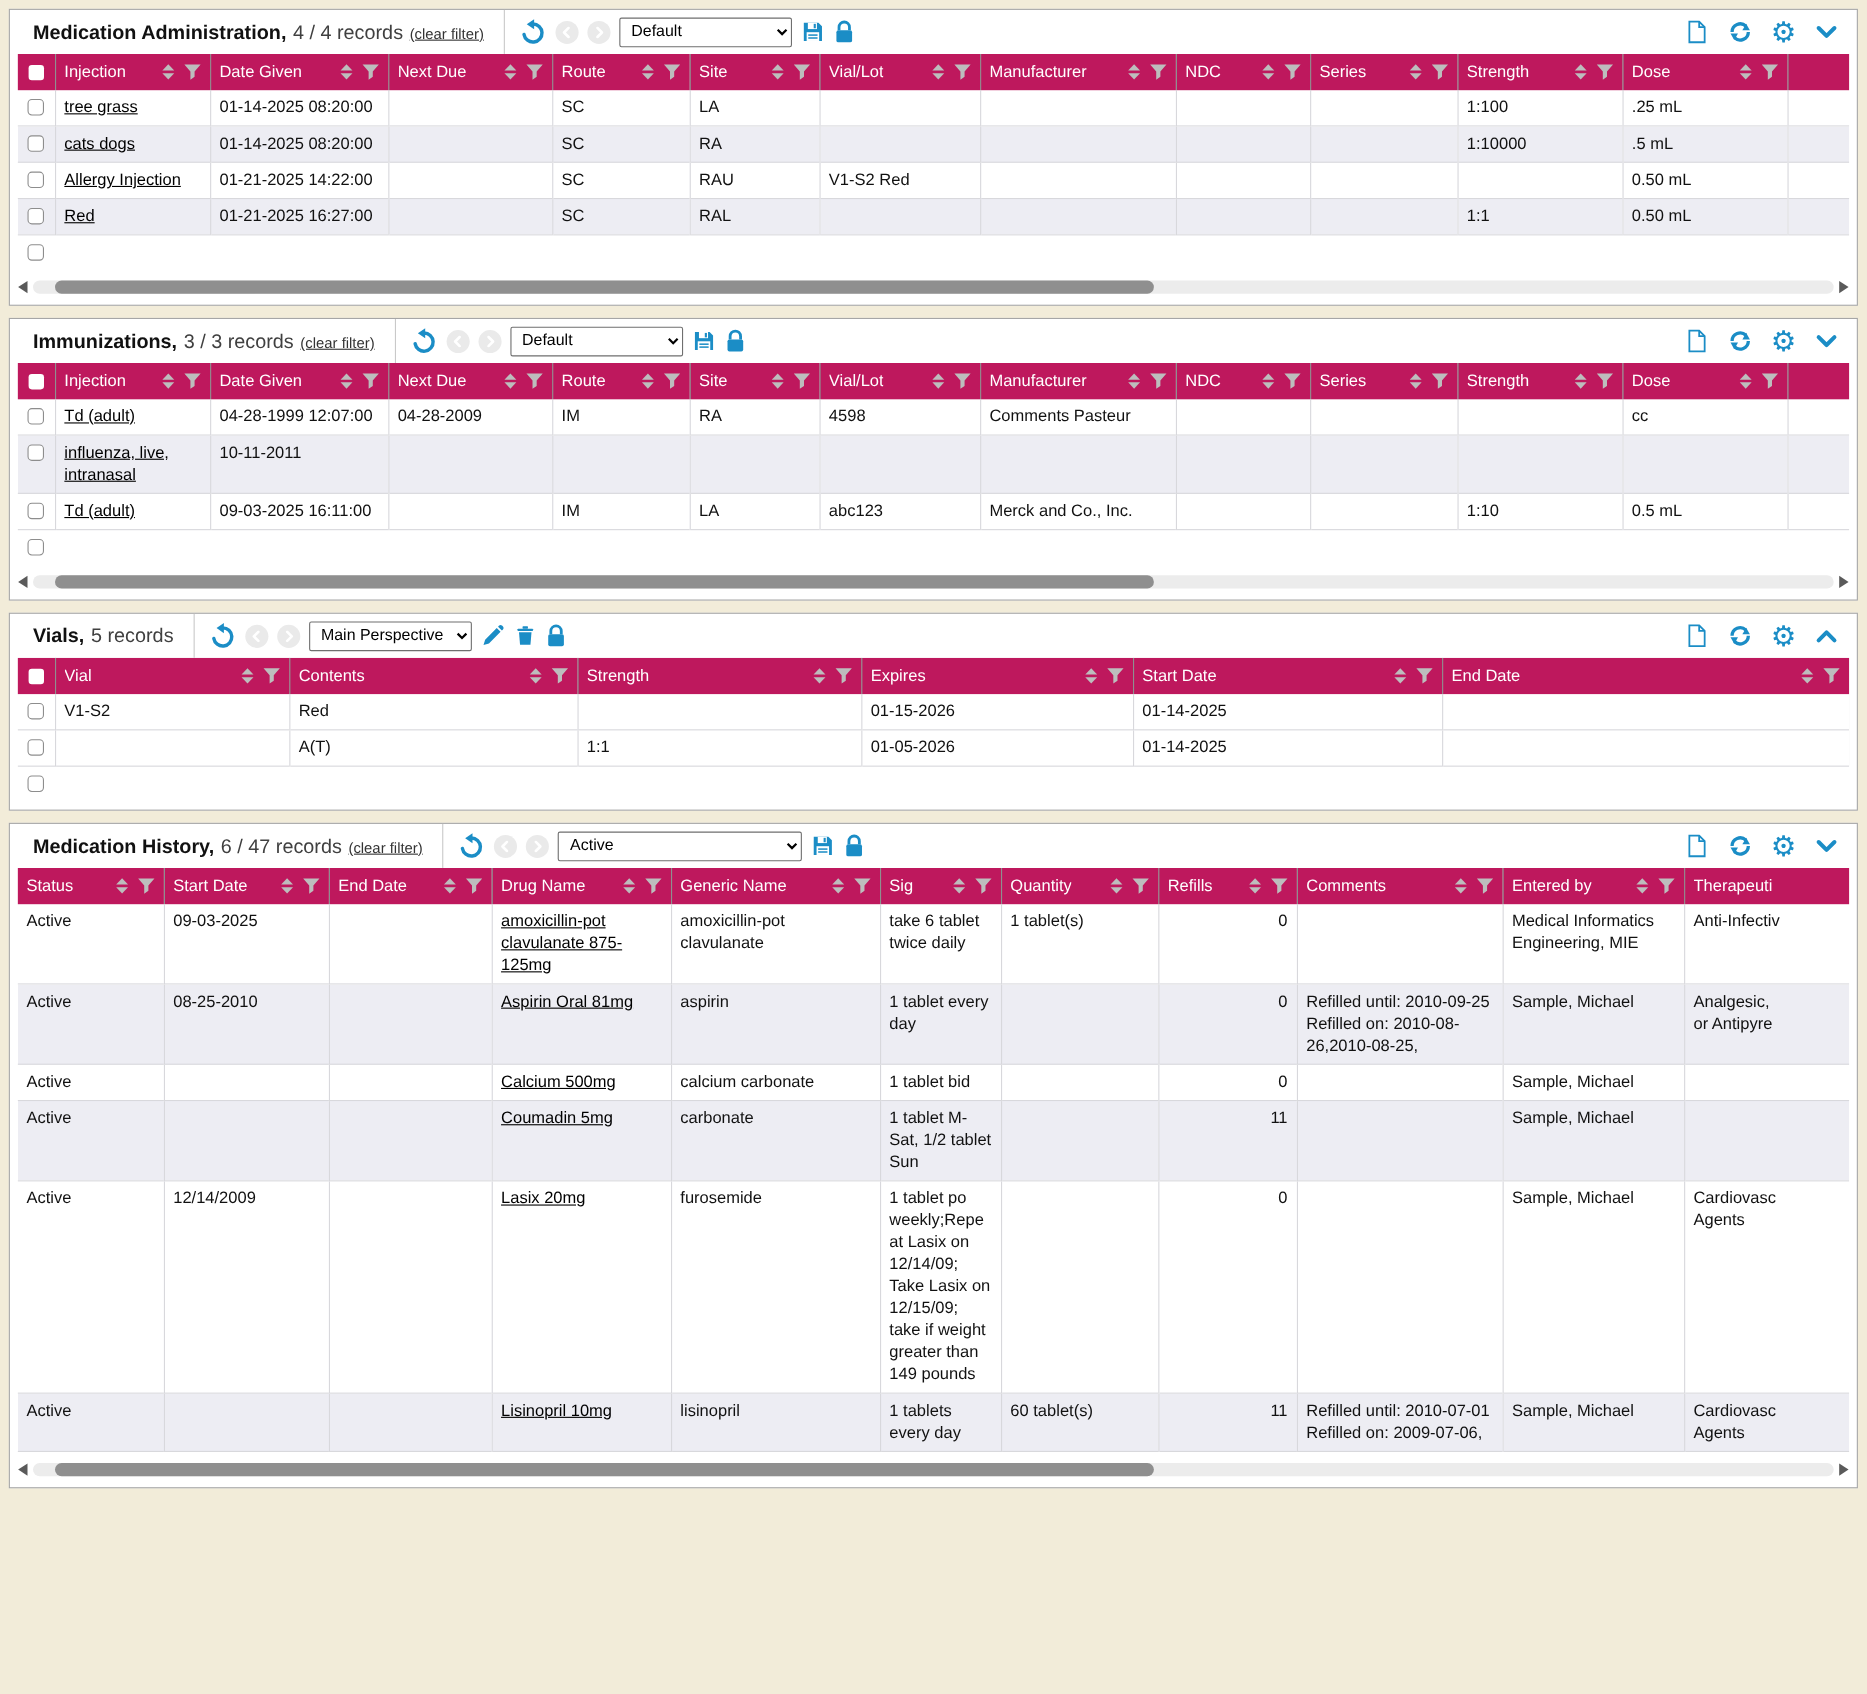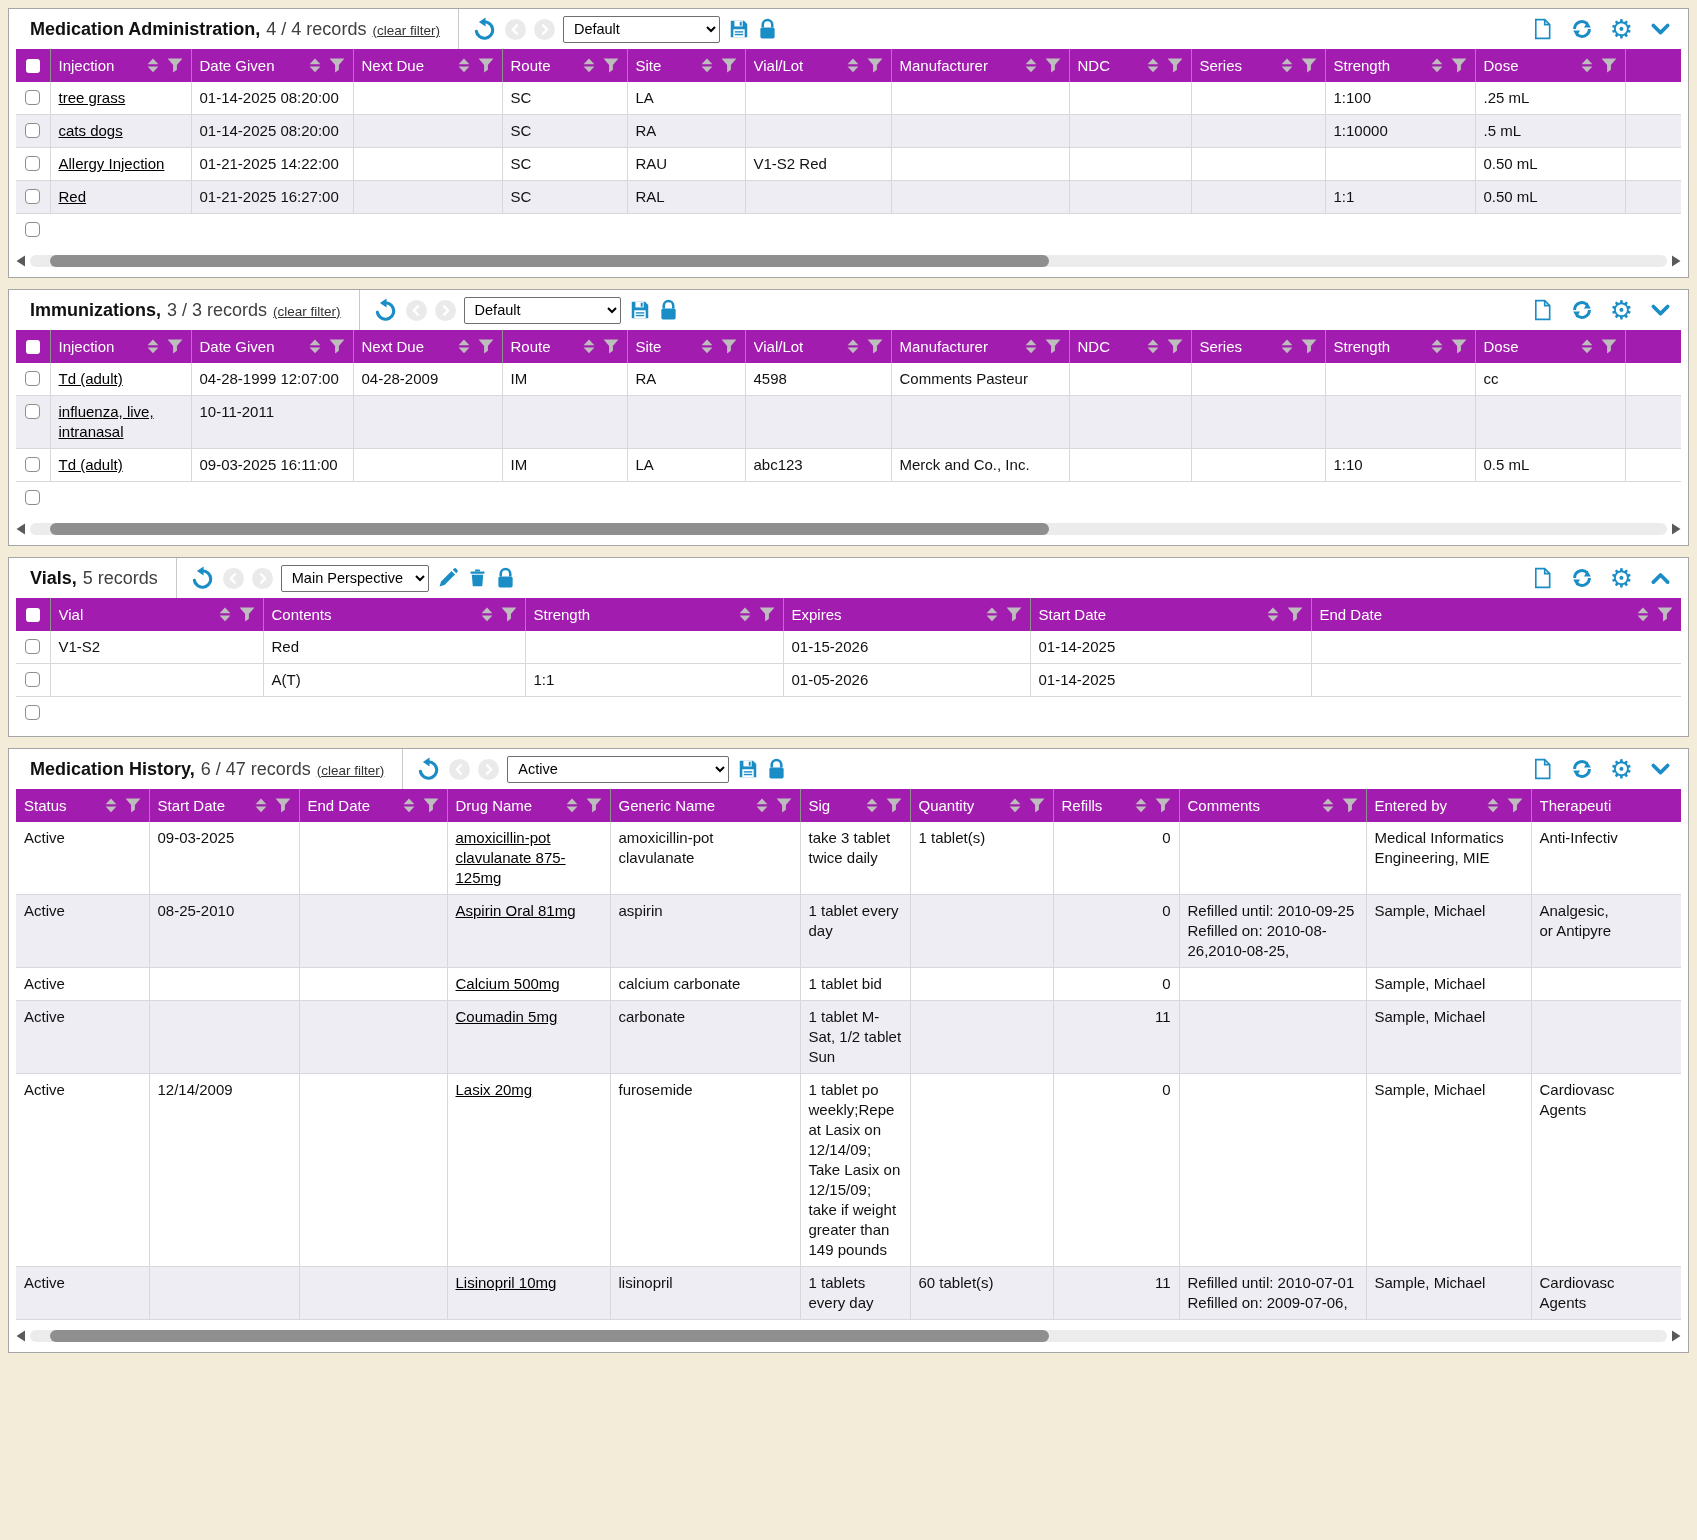--- a/index.html
+++ b/index.html
@@ -19,21 +19,21 @@
   .ptoolbar{display:flex;align-items:center;gap:8px;padding-left:13px;}
   .tbtn{color:#1b8dc6;display:inline-flex;align-items:center;cursor:pointer;}
   .circle-btn{width:21px;height:21px;border-radius:50%;background:#eaeaea;display:inline-flex;
     align-items:center;justify-content:center;cursor:pointer;}
   .gear-g{font-size:26px;line-height:1;}
   select.perspective{height:27px;border:1px solid #6f6f6f;border-radius:2px;background:#fff;
     font:14.5px "Liberation Sans",sans-serif;padding:0 2px 0 6px;color:#000;}
   .pright{margin-left:auto;display:flex;align-items:center;gap:16px;padding-right:9px;}
   .tclip{overflow:hidden;width:100%;}
   table{border-collapse:collapse;table-layout:fixed;}
-  th{background:#a21caf;color:#fff;font-weight:normal;text-align:center;font-size:15px;
+  th{background:#be185d;color:#fff;font-weight:normal;text-align:center;font-size:15px;
      height:33px;padding:0 8px;border-right:1px solid #8f8f8f;box-sizing:border-box;cursor:pointer;}
   th.spacer{border-right:none;cursor:default;}
   .hcell{display:flex;align-items:center;}
   .hlabel{overflow:hidden;white-space:nowrap;}
   .hicons{display:flex;align-items:center;gap:8px;margin-left:auto;padding-left:6px;color:#bdbdbd;}
   .hic{display:inline-flex;cursor:pointer;}
   td{padding:6px 8px;border-right:1px solid #d8d8dc;vertical-align:top;line-height:20px;
      white-space:pre-line;overflow:hidden;overflow-wrap:break-word;box-sizing:border-box;}
   tbody tr{border-bottom:1px solid #d8d8dc;}
   tbody tr.alt{background:#ededf3;}
@@ -1281,21 +1281,21 @@
               </th>
             </tr>
           </thead>
           <tbody>
             <tr>
               <td><span>Active</span></td>
               <td><span>09-03-2025</span></td>
               <td><span></span></td>
               <td><a class="celllink">amoxicillin-pot clavulanate 875-125mg</a></td>
               <td><span>amoxicillin-pot clavulanate</span></td>
-              <td><span>take 3 tablet twice daily</span></td>
+              <td><span>take 6 tablet twice daily</span></td>
               <td><span>1 tablet(s)</span></td>
               <td style="text-align: right;"><span>0</span></td>
               <td><span></span></td>
               <td><span>Medical Informatics Engineering, MIE</span></td>
               <td><span>Anti-Infectiv</span></td>
             </tr>
             <tr class="alt">
               <td><span>Active</span></td>
               <td><span>08-25-2010</span></td>
               <td><span></span></td>

